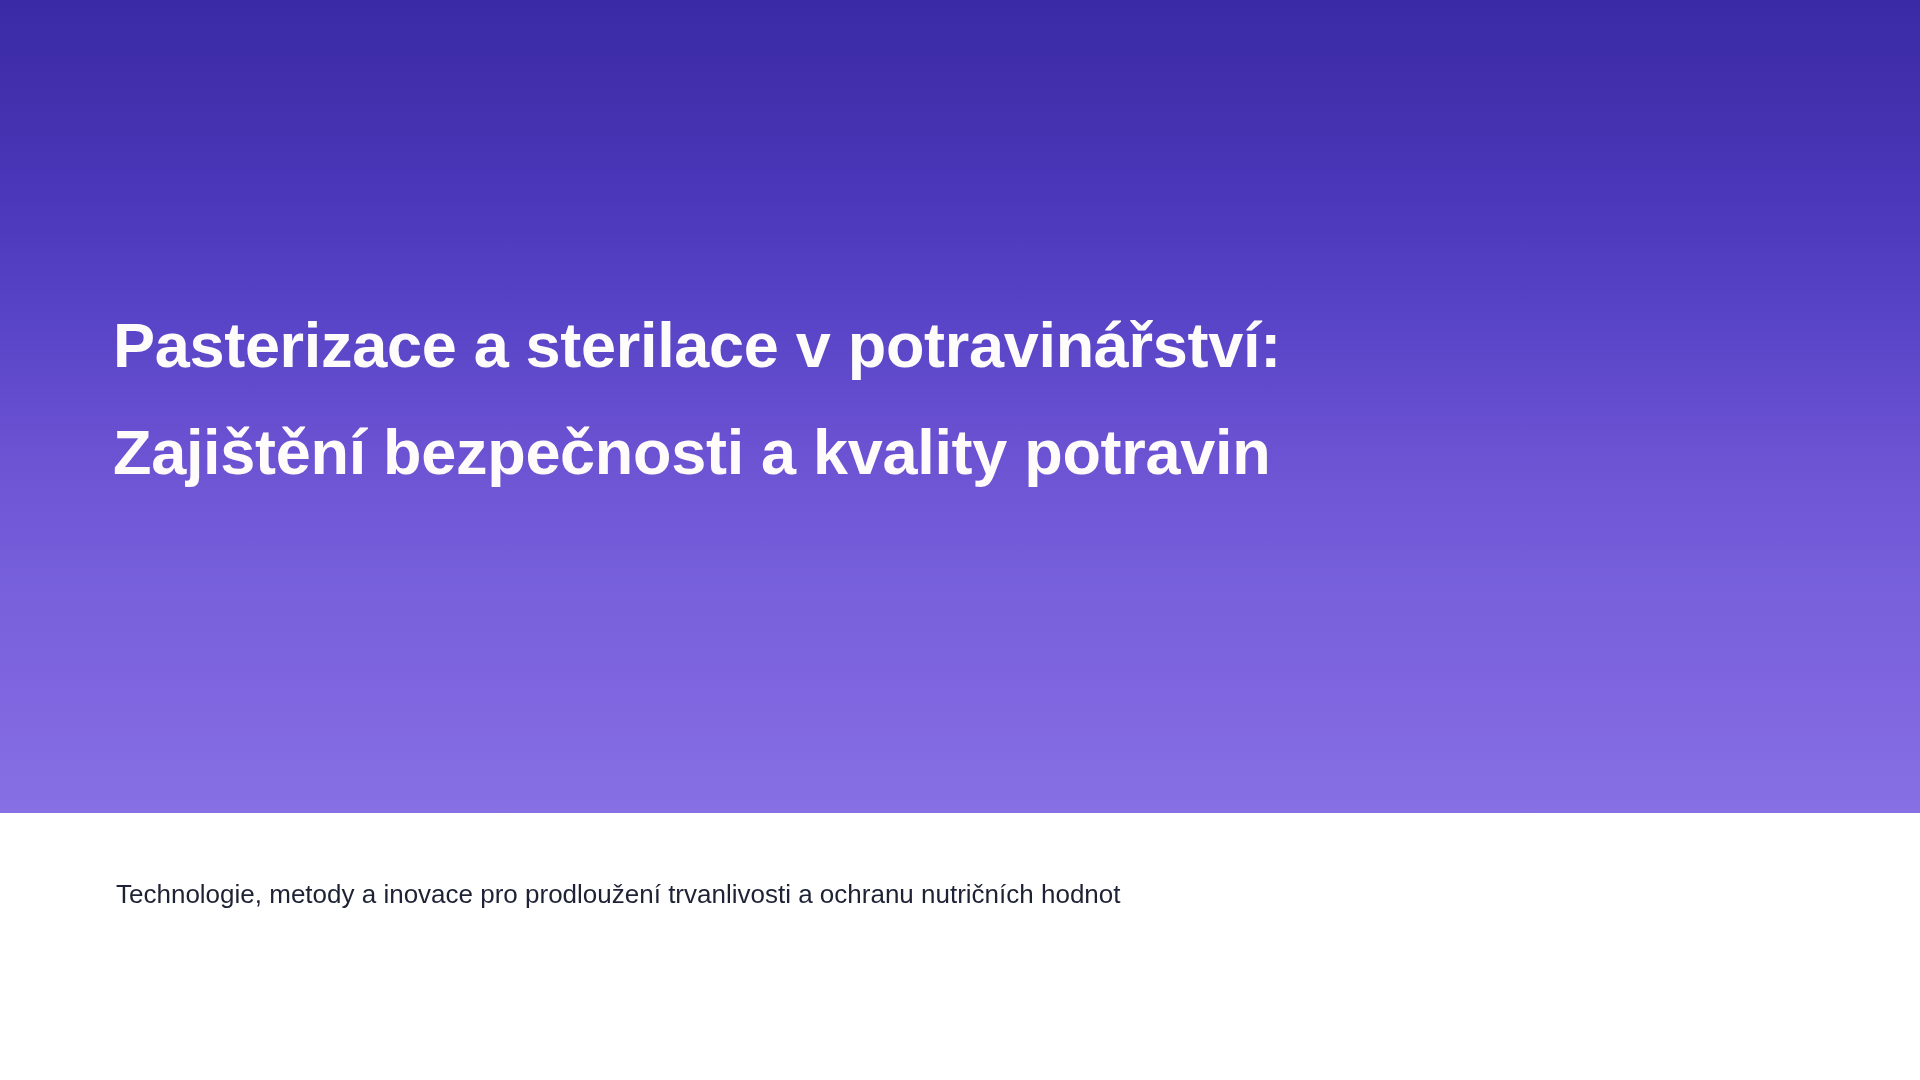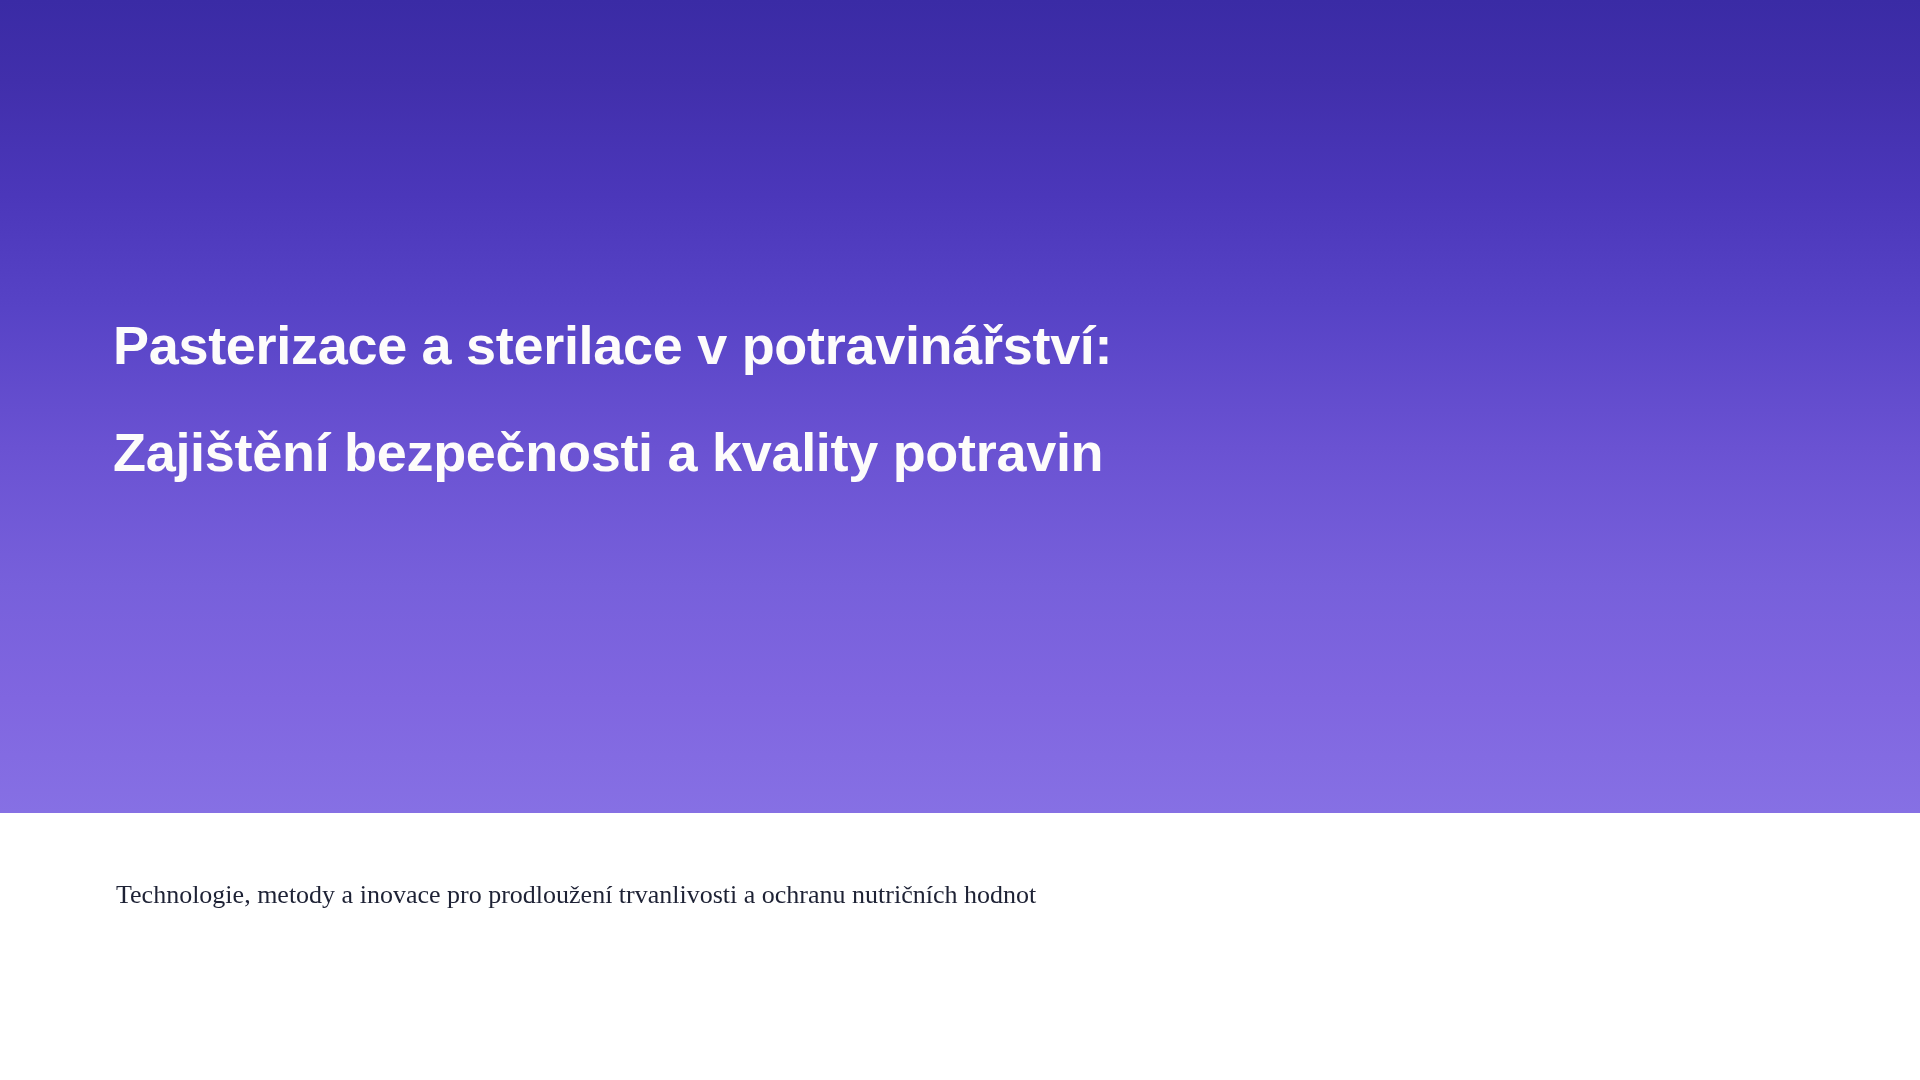--- a/index.html
+++ b/index.html
@@ -43,38 +43,38 @@
   
   .title-block {
     position: absolute;
     left: 113px;
     top: 292px;
     width: 1180px;
   }
   .slide-title {
     margin: 0;
     font-family: "Liberation Sans", "DejaVu Sans", sans-serif;
-    font-size: 54px;
+    font-size: 63px;
     font-weight: 700;
     line-height: 107px;
     letter-spacing: -0.3px;
     color: #fdfcfb;
     white-space: pre-wrap;
   }
 
   
   .subtitle-block {
     position: absolute;
     left: 116px;
     top: 875px;
     width: 1100px;
   }
   .slide-subtitle {
     margin: 0;
-    font-family: Liberation Serif, serif;
+    font-family: Liberation Sans, sans-serif;
     font-size: 26px;
     font-weight: 400;
     line-height: 39px;
     color: #1e2235;
     white-space: pre-wrap;
   }
 </style>
 </head>
 <body>
 

